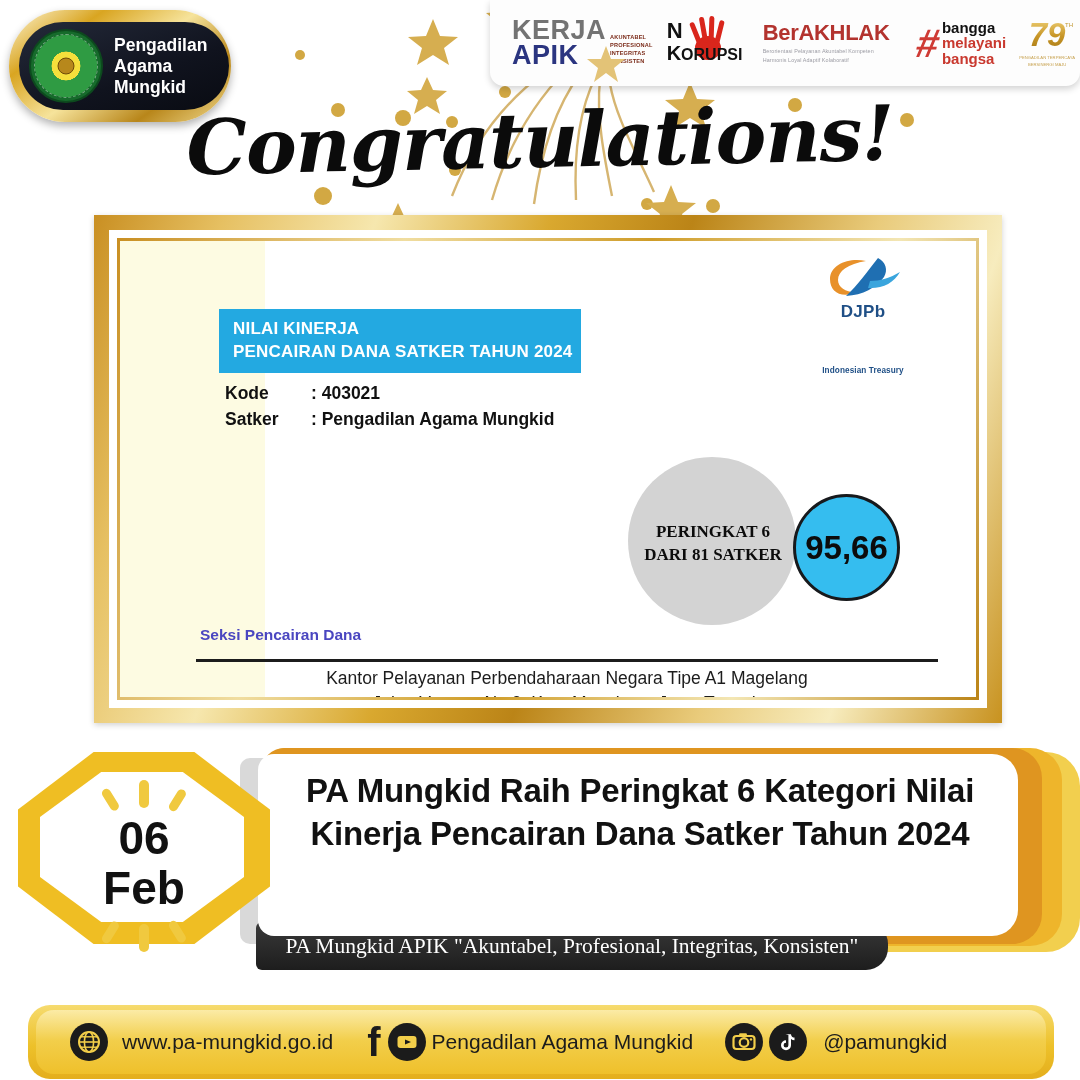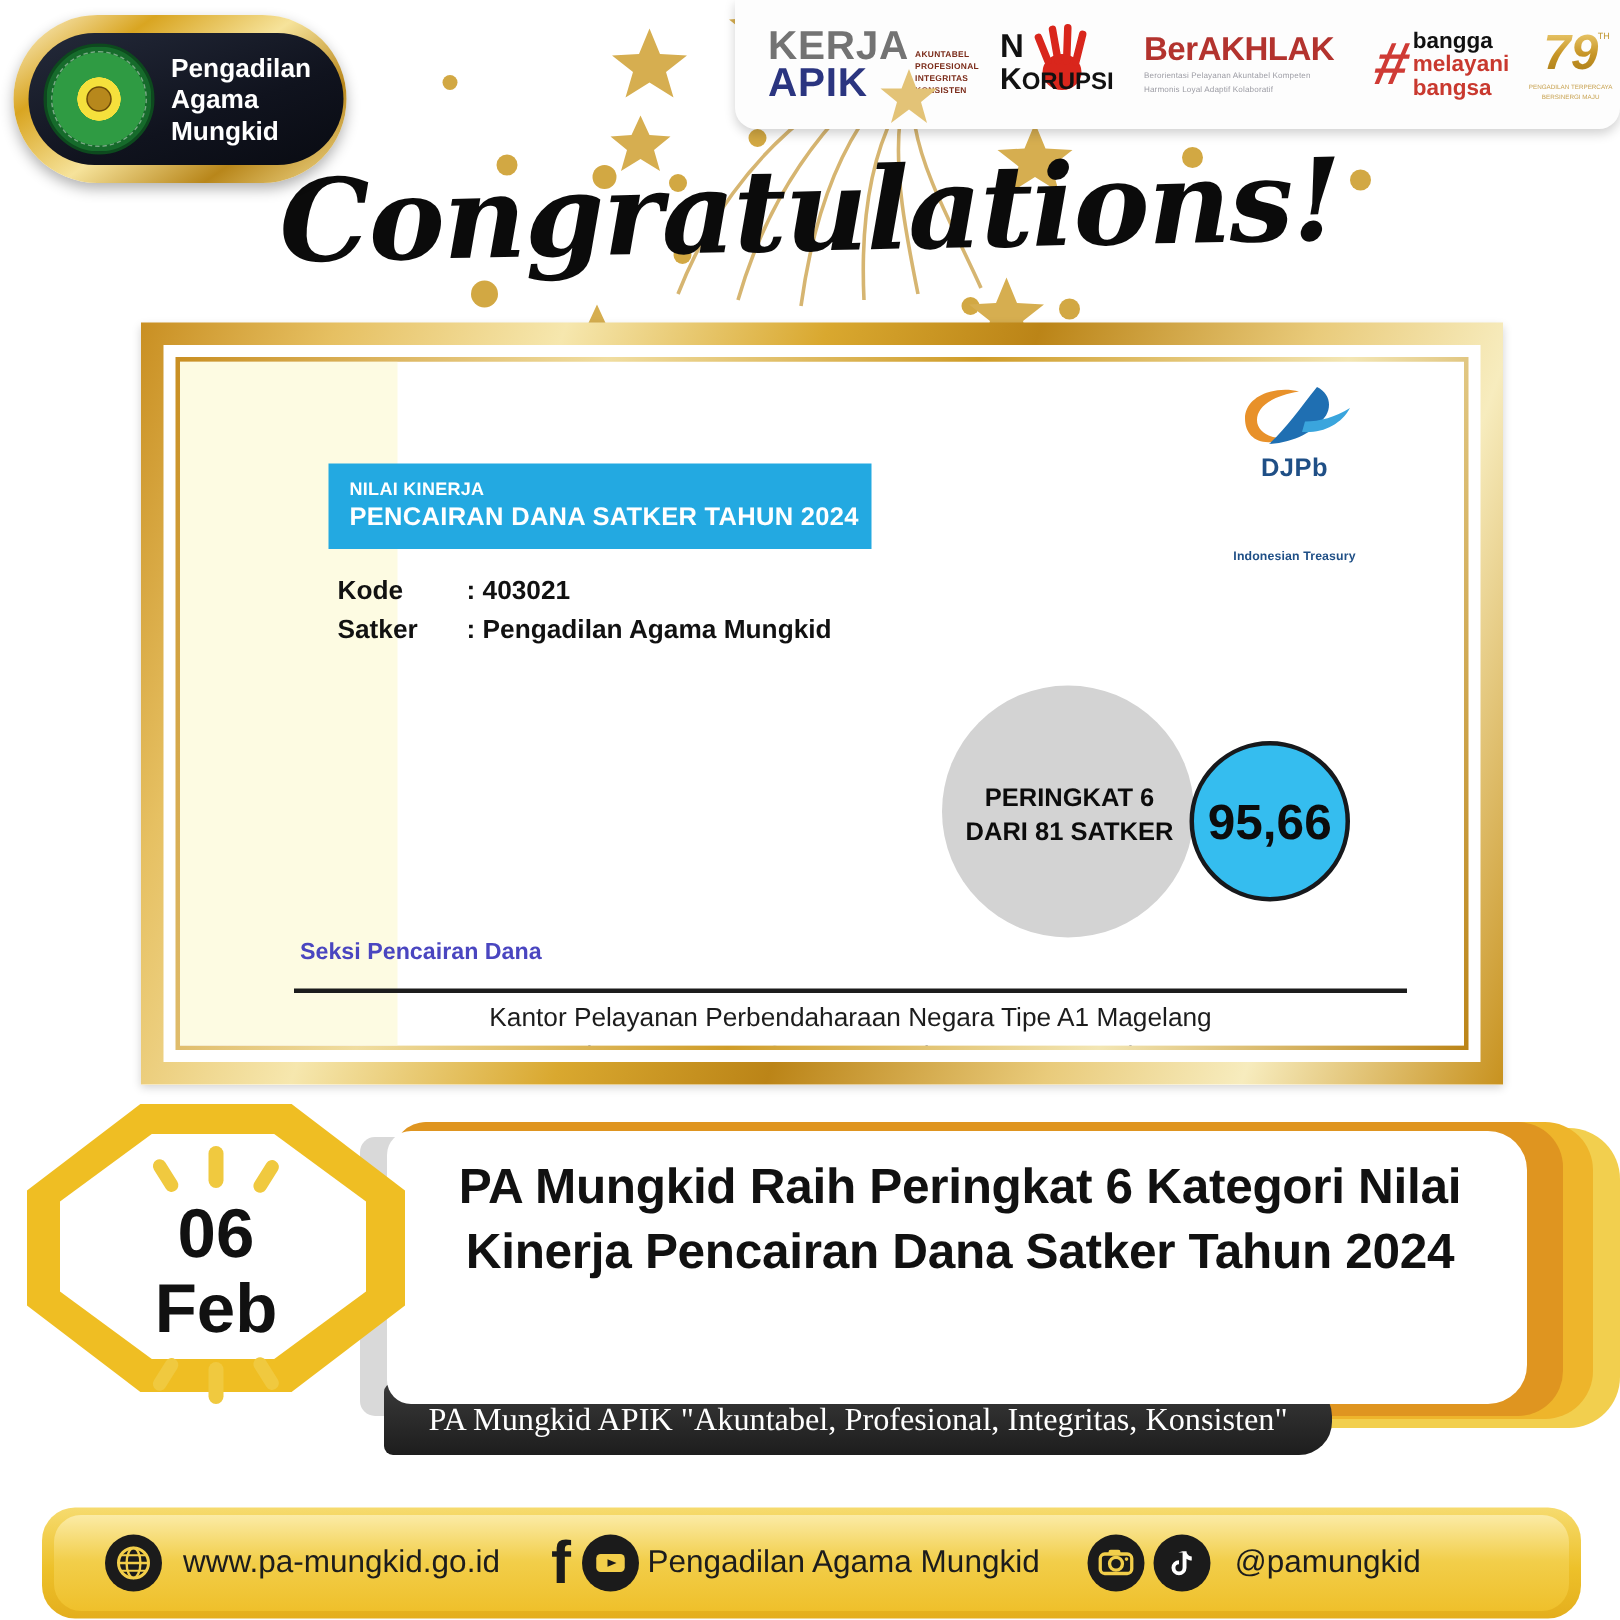--- a/index.html
+++ b/index.html
@@ -120,40 +120,40 @@
   .cert-body{ position:absolute; inset:0; background:#fff; overflow:hidden;}
   .cream-panel{
     position:absolute; left:0; top:0; width:145px; height:100%;
     background:#fdfbe2;
   }
 
   .nilai-box{
     position:absolute; left:99px; top:68px; width:362px; padding:9px 0 9px 14px;
     background:#23a9e1; color:#fff;
   }
-  .nilai-box .l1{ font-size:12px; font-weight:700; letter-spacing:.2px; line-height:1.35;}
+  .nilai-box .l1{ font-size:17px; font-weight:700; letter-spacing:.2px; line-height:1.35;}
   .nilai-box .l2{ font-size:17px; font-weight:700; letter-spacing:.2px; line-height:1.35;}
 
   .kv{ position:absolute; left:105px; top:140px; font-size:17.5px; font-weight:700; color:#111; line-height:1.48;}
   .kv .row{ display:flex;}
   .kv .k{ width:86px; flex:none;}
   .kv .v{}
 
   .djpb{ position:absolute; right:58px; top:14px; width:110px; text-align:center;}
   .djpb .mark{ height:46px; position:relative;}
   .djpb .name{ font-size:17px; font-weight:700; color:#1f4f86; letter-spacing:.3px; margin-top:1px;}
   .djpb .sub{ font-size:8.2px; font-weight:700; color:#1f4f86; letter-spacing:.1px;margin-top:44px;}
 
   .gray-circle{
     position:absolute; left:508px; top:216px; width:168px; height:168px; border-radius:50%;
     background:#d3d3d3;
   }
   .rank-txt{
     position:absolute; left:468px; top:280px; width:250px; text-align:center;
-    font-size:17px; font-weight:800; color:#0c0c0c; line-height:1.35; z-index:3;
+    font-size:17px; font-weight:800; color:#0c0c0c; line-height:1.35; z-index:3;font-family:Liberation Serif, serif;
   }
   .blue-circle{
     position:absolute; left:673px; top:253px; width:107px; height:107px; border-radius:50%;
     background:#35bdef; border:3px solid #17191c; z-index:4;
     display:flex; align-items:center; justify-content:center;
     font-size:33px; font-weight:800; color:#0c0c0c;
   }
 
   .seksi{
     position:absolute; left:80px; top:385px; font-size:15.5px; font-weight:700; color:#4a46c0;
@@ -198,21 +198,21 @@
     position:absolute; left:256px; top:182px; width:632px; height:48px;
     background:linear-gradient(180deg,#3a3a3a,#1d1d1d);
     border-top-left-radius:6px; border-bottom-left-radius:6px;
     border-top-right-radius:22px; border-bottom-right-radius:22px;
     display:flex; align-items:center; justify-content:center;
     color:#fff; font-family:"Liberation Serif", serif; font-size:21.5px;
   }
 
   
   .date-oct{
-    position:absolute; left:18px; top:736px; width:252px; height:192px; z-index:7;
+    position:absolute; left:18px; top:752px; width:252px; height:192px; z-index:7;
   }
   .oct-out{
     position:absolute; inset:0;
     background:#efbe23;
     clip-path:polygon(30% 0%,70% 0%,100% 30%,100% 70%,70% 100%,30% 100%,0% 70%,0% 30%);
   }
   .oct-in{
     position:absolute; left:22px; top:20px; right:26px; bottom:22px;
     background:#fff;
     clip-path:polygon(30% 0%,70% 0%,100% 30%,100% 70%,70% 100%,30% 100%,0% 70%,0% 30%);

